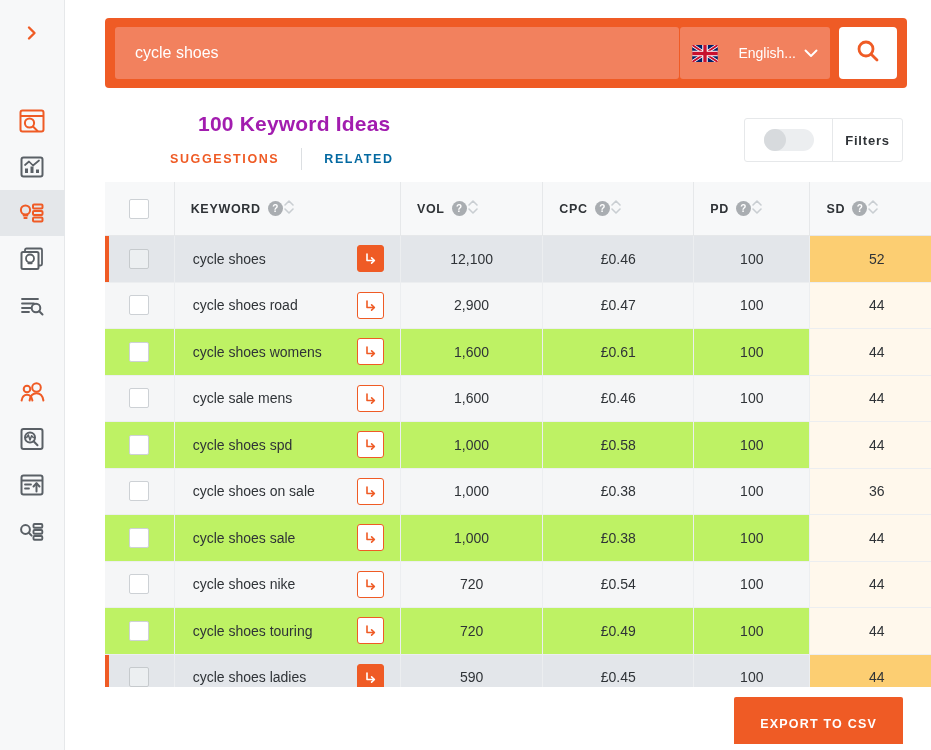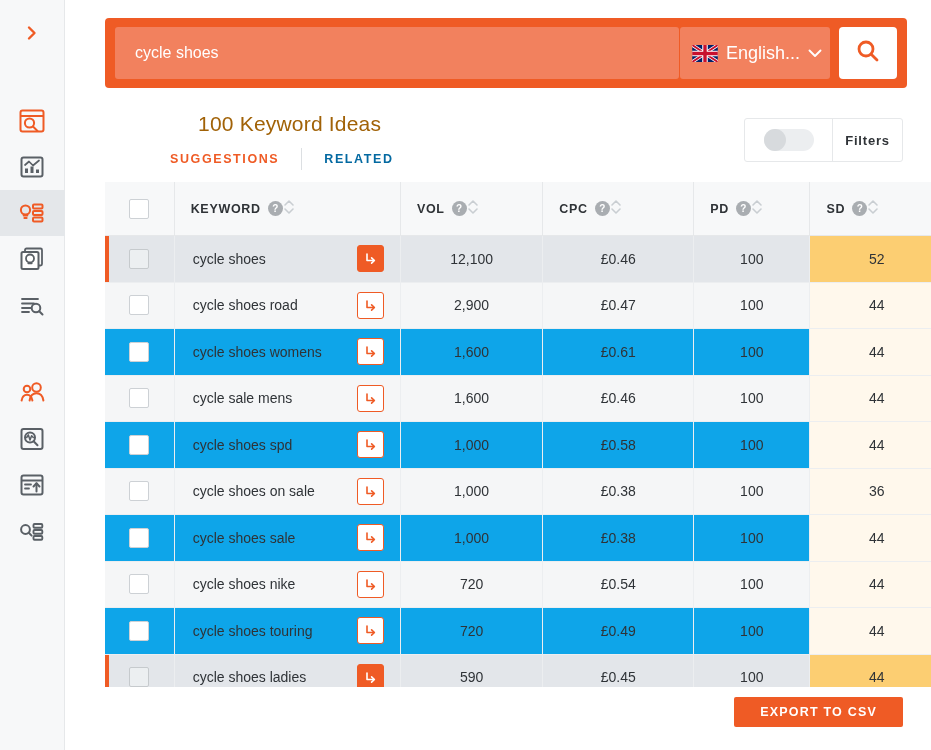--- a/index.html
+++ b/index.html
@@ -60,38 +60,38 @@
   .lang-select {
     flex: 0 0 auto; height: 52px; width: 150px;
     background: #f2815e;
     display: flex; align-items: center; gap: 8px;
     padding: 0 12px;
     cursor: pointer;
     border-radius: 3px;
     margin-left: 1px;
   }
   .lang-label {
-    color: #ffffff; font-size: 18px; white-space: nowrap;
+    color: #ffffff; font-size: 14px; white-space: nowrap;
     flex: 1 1 auto;
     text-align: right;
   }
   .flag { width: 26px; height: 17px; flex: 0 0 auto; display:block; border-radius:1px; }
   .search-go {
     flex: 0 0 auto;
     width: 58px; height: 52px;
     background: #ffffff; border-radius: 4px;
     margin-left: 9px;
     display: flex; align-items: center; justify-content: center;
     cursor: pointer;
   }
 
   
   .title {
     position: absolute; left: 133px; top: 112px;
-    font-size: 21px; color: #a16207; font-weight: 400;
+    font-size: 21px; color: #a21caf; font-weight: 700;
     letter-spacing: .2px;
   }
   .tabs {
     position: absolute; left: 105px; top: 148px;
     display: flex; align-items: center; gap: 0;
   }
   .tab {
     font-size: 12.5px; font-weight: bold; letter-spacing: 1.6px;
     padding: 0 22px; cursor: pointer; line-height: 18px;
   }
@@ -164,21 +164,21 @@
     font-size: 10px; font-weight: bold;
     display: inline-flex; align-items: center; justify-content: center;
     cursor: pointer; flex: 0 0 auto;
   }
   .sort-icon { cursor: pointer; flex: 0 0 auto; }
   th.col-sep { border-left: 1px solid #e6e8ea; }
 
   tbody tr { height: 45.5px; }
   tbody td { border-bottom: 1px solid #eceef0; vertical-align: middle; font-size: 14px; color: #2f3337; }
   tbody td.num { text-align: center; }
-  tbody tr.odd  td { background: #0ea5e9; }
+  tbody tr.odd  td { background: #bef264; }
   tbody tr.even td { background: #f5f6f7; }
   tbody tr.hl   td { background: #e3e6ea; }
   td.cell-sep { border-left: 1px solid #eceef0; }
 
   
   tbody td.sd { background: #fff8ec !important; text-align: center; }
   tbody tr.hl td.sd { background: #fcce72 !important; }
 
   .cb-cell { text-align: center; position: relative; }
   .checkbox {
@@ -203,21 +203,21 @@
     cursor: pointer; flex: 0 0 auto;
   }
   tr.hl .arrow-btn { background: #ef5b25; border-color: #ef5b25; }
 
   
   .footer {
     position: absolute; left: 40px; right: 28px; top: 697px;
     height: 42px; display: flex; justify-content: flex-end; gap: 10px;
   }
   .btn {
-    height: 30px; background: #ef5b25; color: #ffffff;
+    height: 54px; background: #ef5b25; color: #ffffff;
     border: none; border-radius: 2px;
     font-family: "Liberation Sans", sans-serif;
     font-size: 12.5px; font-weight: bold; letter-spacing: 1.2px;
     padding: 0 26px; cursor: pointer;
   }
   .bottom-strip {
     position: absolute; left: 0; right: 0; bottom: 0; height: 6px;
     background: #ffffff;
   }
 </style>

